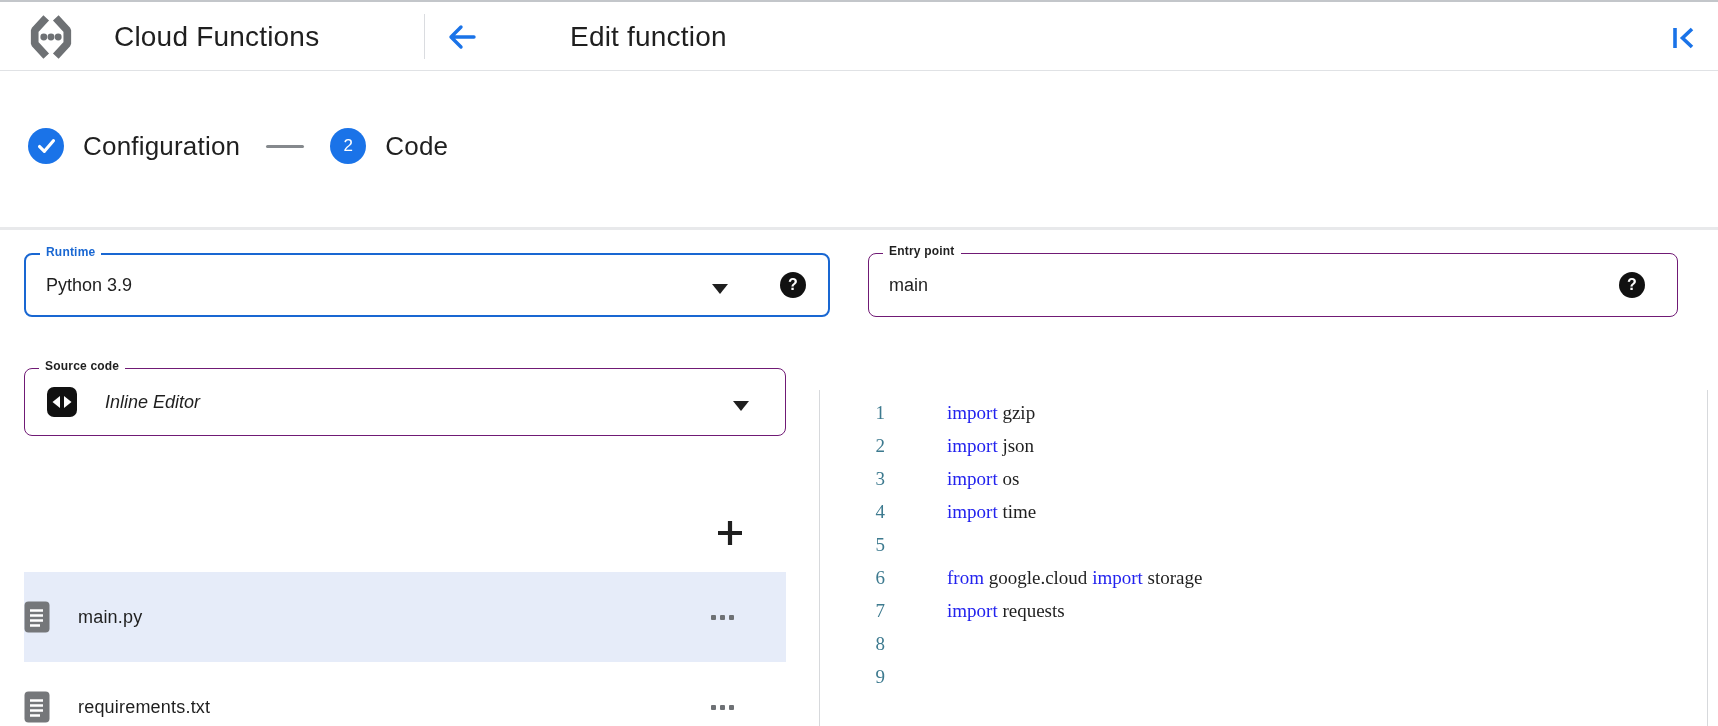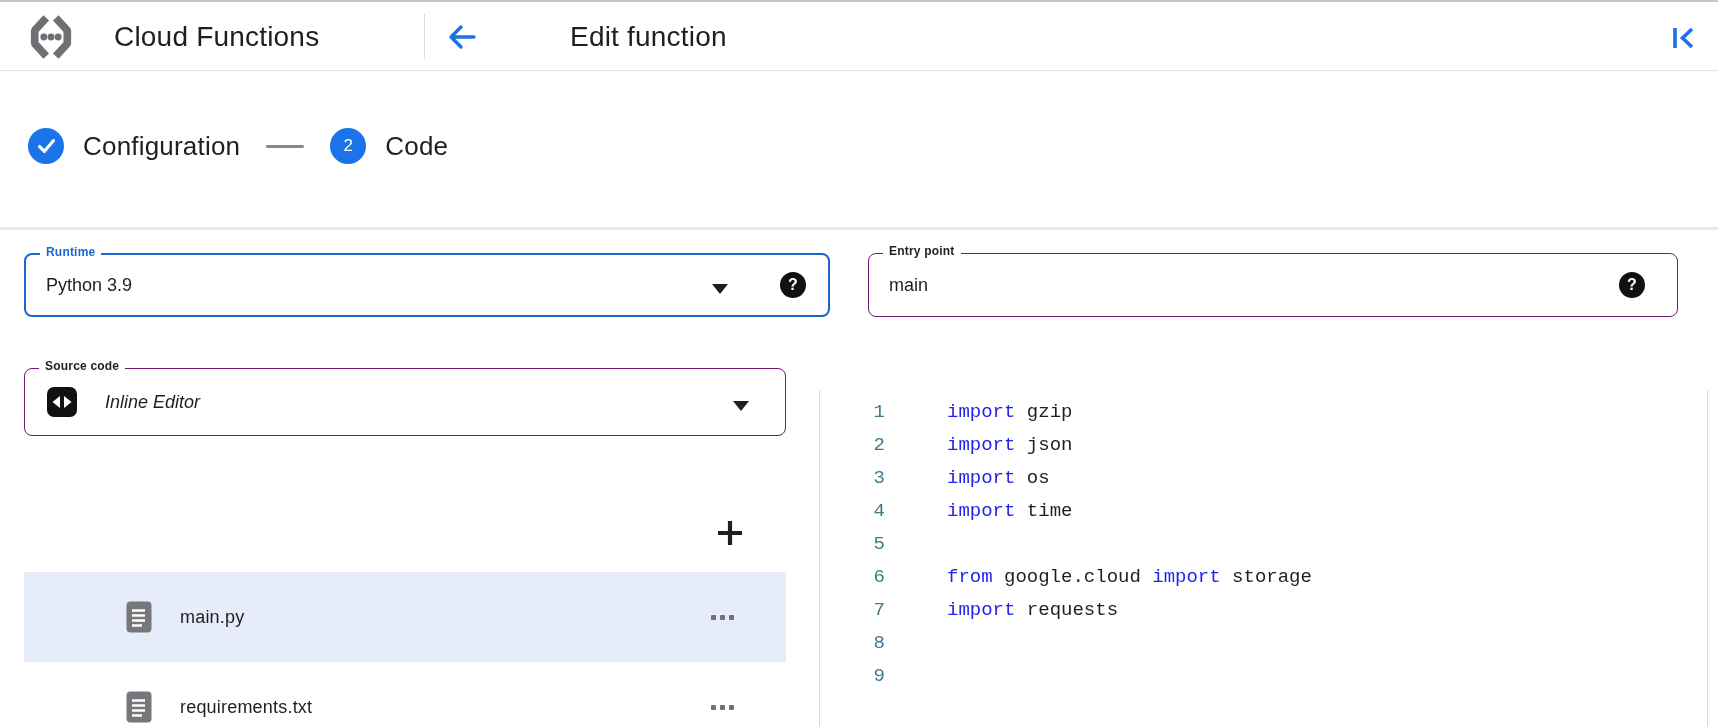--- a/index.html
+++ b/index.html
@@ -48,35 +48,35 @@
               font-size:16px; font-weight:700; cursor:pointer; }
   .runtime-field .help-btn { right:22px; }
   .entry-field   .help-btn { right:32px; }
   .source-icon-wrap { position:absolute; left:22px; top:50%; margin-top:-15px; width:30px; height:30px; }
   .source-field .field-value { left:80px;font-style:italic; }
 
   
   .add-row { position:absolute; left:24px; top:505px; width:762px; height:56px; }
   .add-btn { position:absolute; right:40px; top:12px; width:32px; height:32px; cursor:pointer; }
   .file-row { position:absolute; left:24px; width:762px; height:90px; display:flex; align-items:center;
-              padding-left:102px; cursor:pointer; }
+              cursor:pointer; }
   .file-row.selected { background:var(--selected_row_bg); }
   .file-row-main { top:572px; }
   .file-row-req  { top:662px; }
   .file-icon { width:26px; height:32px; flex:0 0 auto; }
   .file-name { margin-left:28px; font-size:18px; color:#1f1f1f; letter-spacing:.2px; }
   .more-btn { margin-left:auto; margin-right:52px; display:flex; gap:4px; align-items:center; cursor:pointer; }
   .more-btn i { width:5px; height:5px; background:#6e7175; border-radius:1px; display:block; }
 
   
   .editor { position:absolute; left:819px; top:390px; right:0; bottom:0;
             border-left:1px solid #d7d9dc; background:#fff; }
   .editor-right-line { position:absolute; left:1707px; top:390px; bottom:0; width:1px; background:#d7d9dc; }
   .code-lines { padding-top:6px; }
-  .cm-line { font-family:Liberation Mono, monospace; font-size:19px; line-height:33px; white-space:pre; }
+  .cm-line { font-family:Liberation Serif, serif; font-size:19px; line-height:33px; white-space:pre; }
   .ln { display:inline-block; width:65px; text-align:right; color:var(--line_number_teal); }
   .code { margin-left:62px; color:#1f1f1f; }
   .kw { color:var(--keyword_blue); }
   .pl { color:#1f1f1f; }
 </style>
 </head>
 <body>
 
 <div class="page">
 

